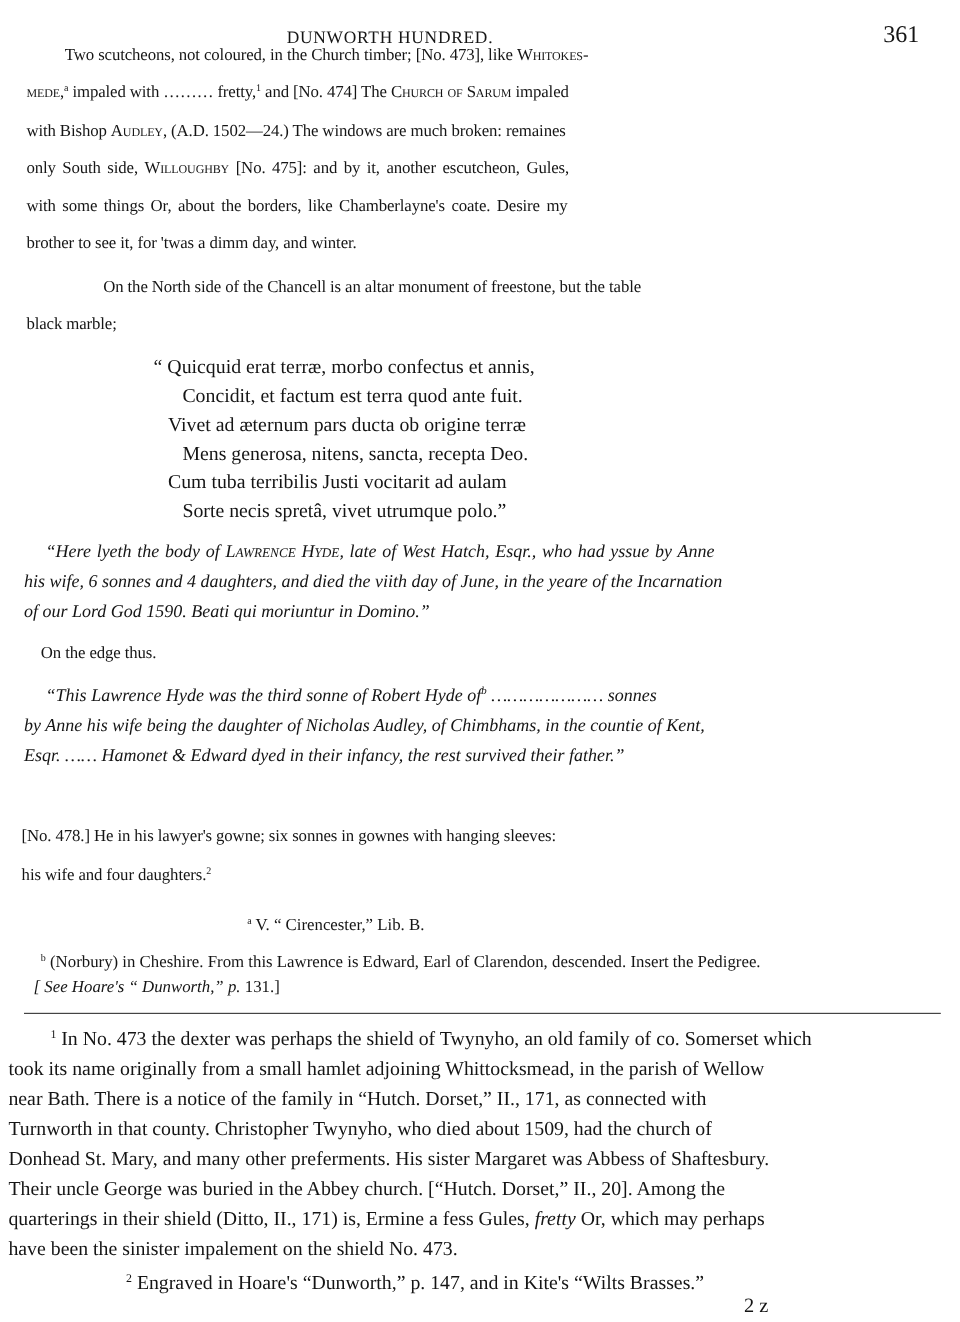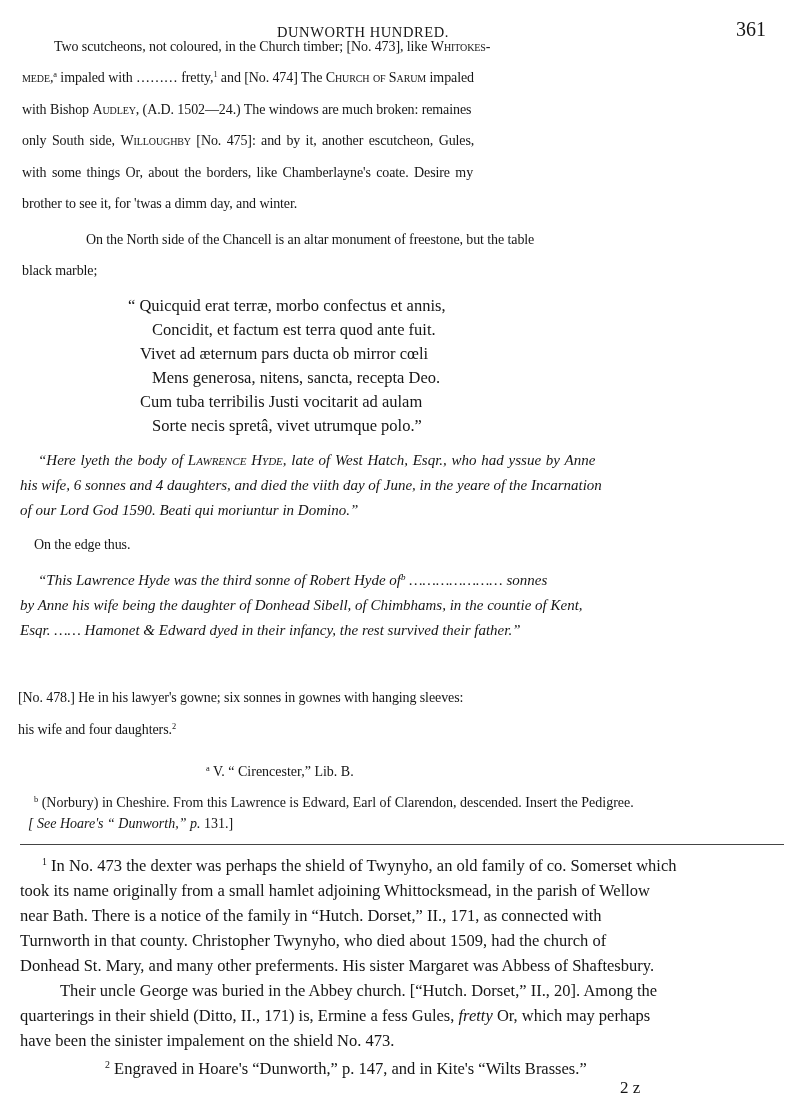--- a/index.html
+++ b/index.html
@@ -2,28 +2,28 @@
 <html><head>
 <meta charset="utf-8">
 <style>
   html, body { margin: 0; padding: 0; background: #ffffff; }
   body {
     width: 800px; height: 1102px; position: relative; overflow: hidden;
     font-family: "Liberation Serif", "DejaVu Serif", serif; color: #151515;
   }
   .page { position: absolute; left: 0; top: 0; width: 800px; height: 1102px; }
   .abs { position: absolute; white-space: nowrap; }
-  .header-title { left: 0; width: 650px; text-align: center; top: 24px; font-size: 14.5px; letter-spacing: 0.6px; padding-left: 38px; }
+  .header-title { left: 0; width: 650px; text-align: center; top: 24px; font-size: 14.5px; letter-spacing: 0.6px; }
   .page-num { left: 736px; top: 18px; font-size: 20px; }
   .body-line { left: 22px; font-size: 14px; letter-spacing: -0.1px; }
   .sc { font-variant: small-caps; }
   .verse { font-size: 16.5px; }
   .quote-line { left: 20px; font-size: 15px; font-style: italic; }
   .fn-small { font-size: 14px; }
-  .fn-mid { font-size: 16.5px; left: 20px; }
+  .fn-mid { font-size: 16.5px; left: 7px; }
   sup { font-size: 60%; vertical-align: 0.6em; line-height: 0; }
   .rule2 { position: absolute; left: 20px; width: 764px; top: 844px; height: 1px; background: #444; }
   .ital { font-style: italic; }
 </style>
 </head>
 <body>
 
 <div class="page">
 
   <div class="abs header-title">DUNWORTH HUNDRED.</div>
@@ -42,37 +42,37 @@
     <span>only South side, </span><span class="sc">Willoughby</span><span> [No. 475]: and by it, another escutcheon, Gules,</span>
   </div>
   <div class="abs body-line" style="top:165px; word-spacing:2px;">with some things Or, about the borders, like Chamberlayne's coate.  Desire my</div>
   <div class="abs body-line" style="top:196px;">brother to see it, for 'twas a dimm day, and winter.</div>
 
   <div class="abs body-line" style="top:232px; left:54px;margin-left:32px;">On the North side of the Chancell is an altar monument of freestone, but the table</div>
   <div class="abs body-line" style="top:263px;">black marble;</div>
 
   <div class="abs verse" style="top:296px; left:128px;">“ Quicquid erat terræ, morbo confectus et annis,</div>
   <div class="abs verse" style="top:320px; left:152px;">Concidit, et factum est terra quod ante fuit.</div>
-  <div class="abs verse" style="top:344px; left:140px;">Vivet ad æternum pars ducta ob mirror cœli</div>
+  <div class="abs verse" style="top:344px; left:140px;">Vivet ad æternum pars ducta ob origine terræ</div>
   <div class="abs verse" style="top:368px; left:152px;">Mens generosa, nitens, sancta, recepta Deo.</div>
   <div class="abs verse" style="top:392px; left:140px;">Cum tuba terribilis Justi vocitarit ad aulam</div>
   <div class="abs verse" style="top:416px; left:152px;">Sorte necis spretâ, vivet utrumque polo.”</div>
 
   <div class="abs quote-line" style="top:452px; left:38px; word-spacing:1px;">
     <span>“Here lyeth the body of </span><span class="sc">Lawrence Hyde</span><span>, late of West Hatch, Esqr., who had yssue by Anne</span>
   </div>
   <div class="abs quote-line" style="top:477px;">his wife, 6 sonnes and 4 daughters, and died the viith day of June, in the yeare of the Incarnation</div>
   <div class="abs quote-line" style="top:502px;">of our Lord God 1590.   Beati qui moriuntur in Domino.”</div>
 
   <div class="abs body-line" style="top:537px; left:34px;">On the edge thus.</div>
 
   <div class="abs quote-line" style="top:572px; left:38px;">
     <span>“This Lawrence Hyde was the third sonne of Robert Hyde of</span><sup>b</sup><span> ………………… sonnes</span>
   </div>
-  <div class="abs quote-line" style="top:597px;">by Anne his wife being the daughter of Donhead Sibell, of Chimbhams, in the countie of Kent,</div>
+  <div class="abs quote-line" style="top:597px;">by Anne his wife being the daughter of Nicholas Audley, of Chimbhams, in the countie of Kent,</div>
   <div class="abs quote-line" style="top:622px;">Esqr. …… Hamonet &amp; Edward dyed in their infancy, the rest survived their father.”</div>
 
   <div class="abs body-line" style="top:690px; left:18px;">[No. 478.]   He in his lawyer's gowne; six sonnes in gownes with hanging sleeves:</div>
   <div class="abs body-line" style="top:722px; left:18px;">
     <span>his wife and four daughters.</span><sup>2</sup>
   </div>
 
   <div class="abs fn-small" style="top:764px; left:206px;">
     <sup>a</sup><span> V. “ Cirencester,” Lib. B.</span>
   </div>
@@ -86,21 +86,21 @@
 
   <div class="rule2"></div>
 
   <div class="abs fn-mid" style="top:856px; left:42px;">
     <sup>1</sup><span> In No. 473 the dexter was perhaps the shield of Twynyho, an old family of co. Somerset which</span>
   </div>
   <div class="abs fn-mid" style="top:881px;">took its name originally from a small hamlet adjoining Whittocksmead, in the parish of Wellow</div>
   <div class="abs fn-mid" style="top:906px;">near Bath.  There is a notice of the family in “Hutch. Dorset,” II., 171, as connected with</div>
   <div class="abs fn-mid" style="top:931px;">Turnworth in that county.  Christopher Twynyho, who died about 1509, had the church of</div>
   <div class="abs fn-mid" style="top:956px;">Donhead St. Mary, and many other preferments.   His sister Margaret was Abbess of Shaftesbury.</div>
-  <div class="abs fn-mid" style="top:981px;margin-left:40px;">Their uncle George was buried in the Abbey church. [“Hutch. Dorset,” II., 20].  Among the</div>
+  <div class="abs fn-mid" style="top:981px;">Their uncle George was buried in the Abbey church. [“Hutch. Dorset,” II., 20].  Among the</div>
   <div class="abs fn-mid" style="top:1006px;">
     <span>quarterings in their shield (Ditto, II., 171) is, Ermine a fess Gules, </span><span class="ital">fretty</span><span> Or, which may perhaps</span>
   </div>
   <div class="abs fn-mid" style="top:1031px;">have been the sinister impalement on the shield No. 473.</div>
 
   <div class="abs fn-mid" style="top:1059px; left:105px;">
     <sup>2</sup><span> Engraved in Hoare's “Dunworth,” p. 147, and in Kite's “Wilts Brasses.”</span>
   </div>
 
   <div class="abs fn-mid" style="top:1078px; left:620px; font-size:17px;">2 z</div>

